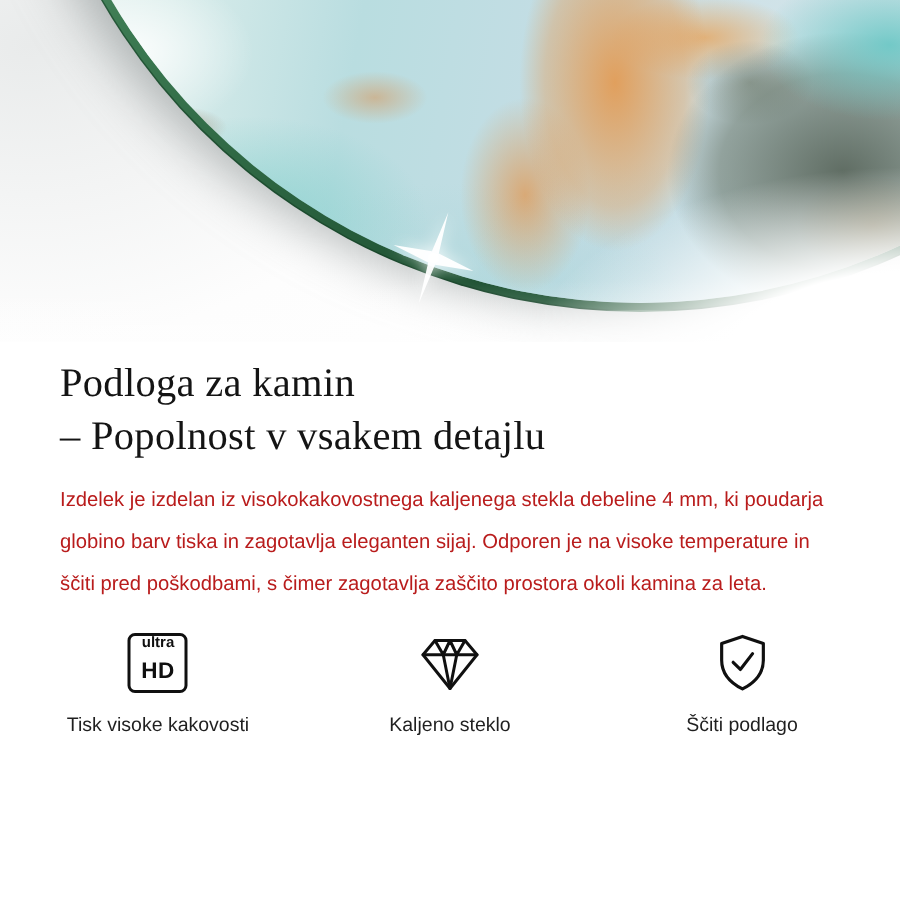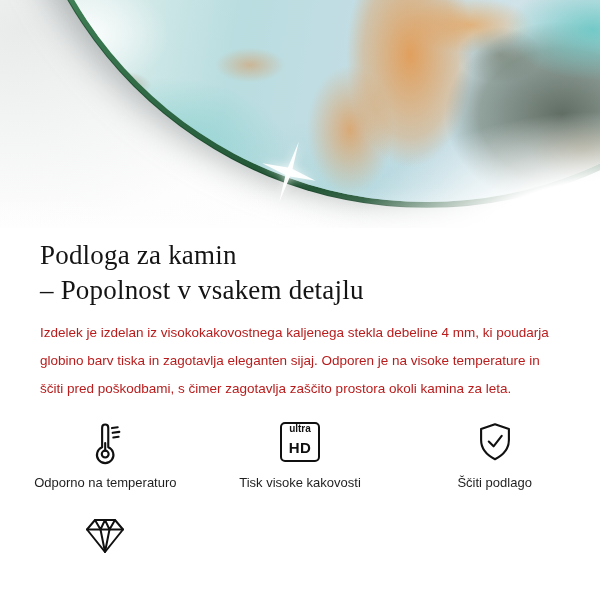--- a/index.html
+++ b/index.html
@@ -75,64 +75,49 @@
 
   <h1 class="title">
     <span style="display:block">Podloga za kamin</span>
     <span style="display:block">– Popolnost v vsakem detajlu</span>
   </h1>
 
   <p class="desc">Izdelek je izdelan iz visokokakovostnega kaljenega stekla debeline 4 mm, ki poudarja globino barv tiska in zagotavlja eleganten sijaj. Odporen je na visoke temperature in ščiti pred poškodbami, s čimer zagotavlja zaščito prostora okoli kamina za leta.</p>
 
   <div class="features">
 
-    <div class="feature">
-      <div class="icon-box">
-        <svg width="46" height="46" viewBox="0 0 48 48">
-          <path d="M21 9 a3.2 3.2 0 0 1 6.4 0 V29.5 a8.6 8.6 0 1 1 -6.4 0 Z"></path>
-          <circle cx="24.2" cy="36.6" r="3.6"></circle>
-          <path d="M24.2 33 V25"></path>
-          <g transform="rotate(-8 35 14)">
-            <path d="M32 9 h6"></path>
-              <path d="M32 14 h7"></path>
-              <path d="M32 19 h5.5"></path>
-          </g>
-        </svg>
-      </div>
-      <span class="feature-label">Odporno na temperaturo</span>
-    </div>
 
     <div class="feature">
       <div class="icon-box">
         <div class="hd-badge">
           <span class="hd-top">ultra</span>
           <span class="hd-bottom">HD</span>
         </div>
       </div>
       <span class="feature-label">Tisk visoke kakovosti</span>
-    </div>
-
-    <div class="feature">
-      <div class="icon-box">
-        <svg width="46" height="46" viewBox="0 0 48 48">
-          <path d="M24 5.5 L38.5 10.5 V22 c0 9.5 -6.5 16 -14.5 20 C16 38 9.5 31.5 9.5 22 V10.5 Z"></path>
-          <path d="M17.5 23.5 L22.5 28.5 L31 17.5"></path>
-        </svg>
-      </div>
-      <span class="feature-label">Ščiti podlago</span>
     </div>
 
     <div class="feature">
       <div class="icon-box">
         <svg width="48" height="48" viewBox="0 0 48 48" style="stroke-width:2">
           <path d="M14 9 H34 L42 18.5 L24 41 L6 18.5 Z"></path>
           <path d="M6 18.5 H42"></path>
           <path d="M14 9 L19.5 18.5 M34 9 L28.5 18.5 M24 9 L19.5 18.5 M24 9 L28.5 18.5"></path>
           <path d="M19.5 18.5 L24 41 M28.5 18.5 L24 41"></path>
         </svg>
       </div>
       <span class="feature-label">Kaljeno steklo</span>
     </div>
 
+    <div class="feature">
+      <div class="icon-box">
+        <svg width="46" height="46" viewBox="0 0 48 48">
+          <path d="M24 5.5 L38.5 10.5 V22 c0 9.5 -6.5 16 -14.5 20 C16 38 9.5 31.5 9.5 22 V10.5 Z"></path>
+          <path d="M17.5 23.5 L22.5 28.5 L31 17.5"></path>
+        </svg>
+      </div>
+      <span class="feature-label">Ščiti podlago</span>
+    </div>
+
 
 
   </div>
 </div>
 
 </body></html>

